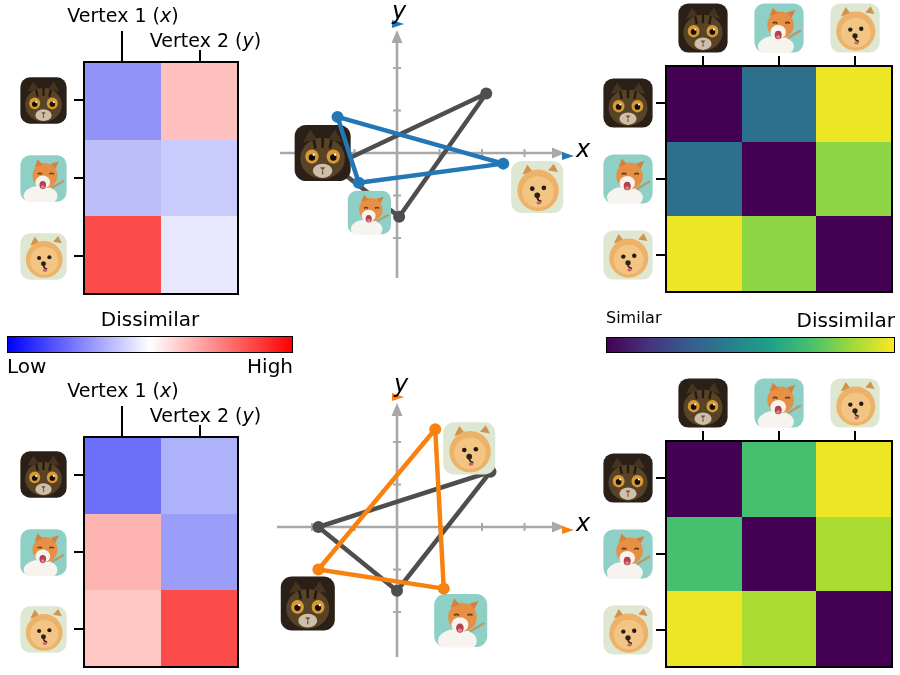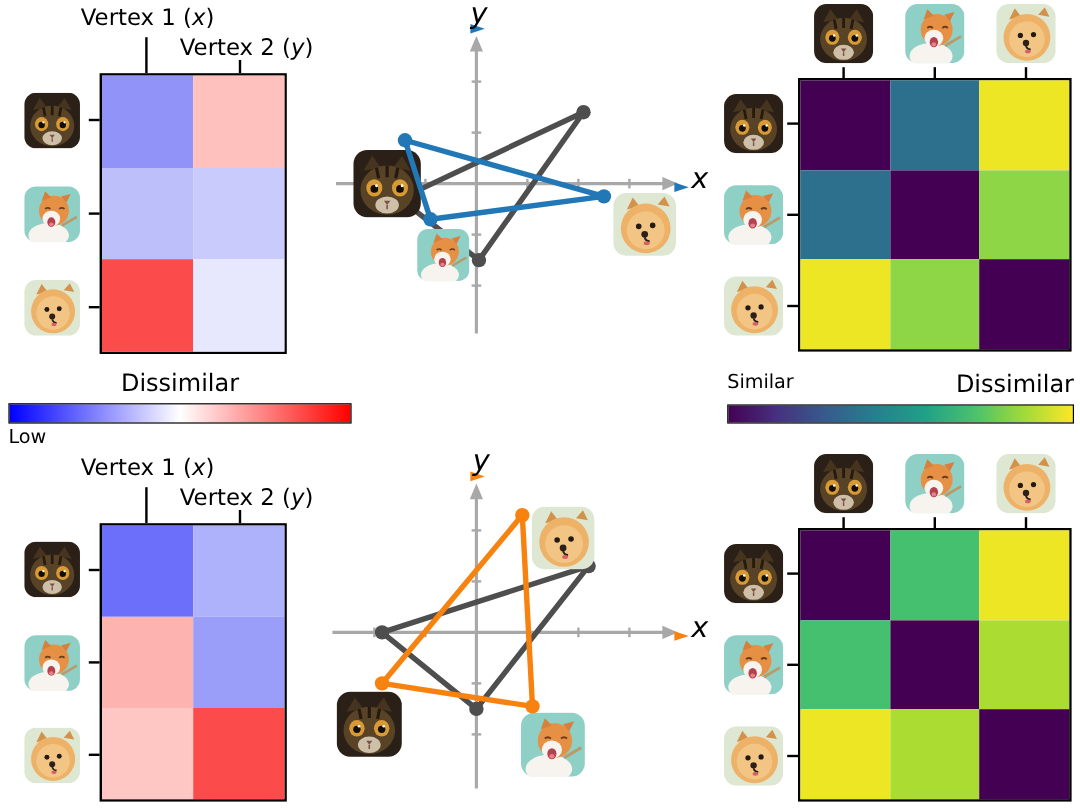--- a/index.html
+++ b/index.html
@@ -116,21 +116,22 @@
       <div style="background: rgb(45, 112, 142);"></div>
       <div style="background: rgb(68, 1, 84);"></div>
       <div style="background: rgb(142, 214, 69);"></div>
       <div style="background: rgb(236, 230, 37);"></div>
       <div style="background: rgb(142, 214, 69);"></div>
       <div style="background: rgb(68, 1, 84);"></div>
     </div>
 
   <div class="txt ctr" style="left:7px;top:308px;width:286px;font-size:20px">Dissimilar</div>
   <div id="cbar-act" class="cbar" style="left: 7px; top: 336px; width: 286px; height: 17px; background: linear-gradient(to right, rgb(0, 0, 255), rgb(128, 128, 255), rgb(255, 255, 255), rgb(255, 128, 128), rgb(255, 0, 0));"></div>
-  <div class="txt" style="left:7px;top:355px;font-size:16px">Low</div>
+  <div class="txt" style="left:7px;top:355px;font-size:20px">Low</div>
+  <div class="txt rgt" style="left:7px;top:355px;width:286px;font-size:20px">High</div>
 
   <div class="txt" style="left:606px;top:309px;font-size:16px">Similar</div>
   <div class="txt rgt" style="left:606px;top:309px;width:289px;font-size:20px">Dissimilar</div>
   <div id="cbar-sim" class="cbar" style="left: 606px; top: 337px; width: 289px; height: 16px; background: linear-gradient(to right, rgb(68, 1, 84), rgb(70, 50, 126), rgb(54, 92, 141), rgb(39, 127, 142), rgb(31, 161, 135), rgb(74, 193, 109), rgb(160, 218, 57), rgb(253, 231, 37));"></div>
 
   <div class="txt ctr" style="left:38px;top:380px;width:170px;font-size:19px"><span>Vertex 1 (</span><i>x</i><span>)</span></div>
   <div class="txt ctr" style="left:118px;top:405px;width:175px;font-size:19px"><span>Vertex 2 (</span><i>y</i><span>)</span></div>
   <div class="leader" style="left:121px;top:406px;height:30px"></div>
   <div class="leader" style="left:199px;top:425px;height:11px"></div>
   <div id="hm2" class="grid" style="left: 83px; top: 436px; width: 156px; height: 232px; grid-template-rows: repeat(3, 1fr); grid-template-columns: repeat(2, 1fr);">

